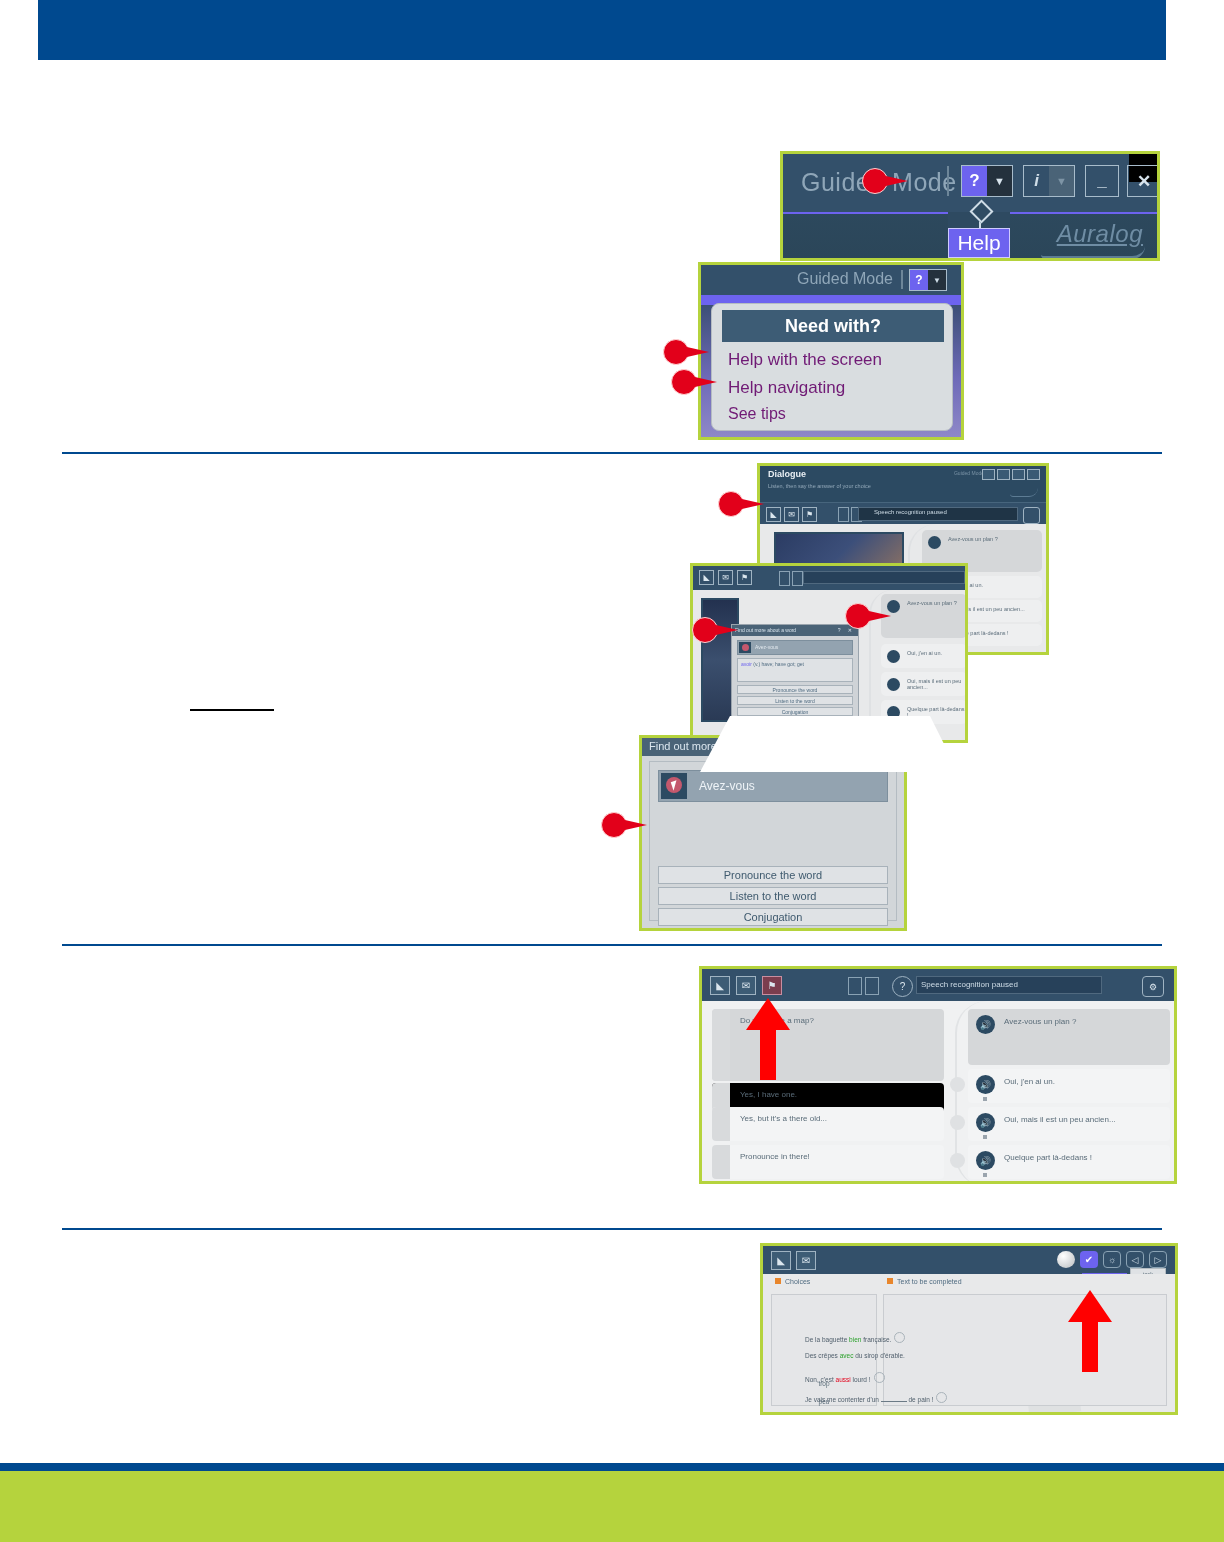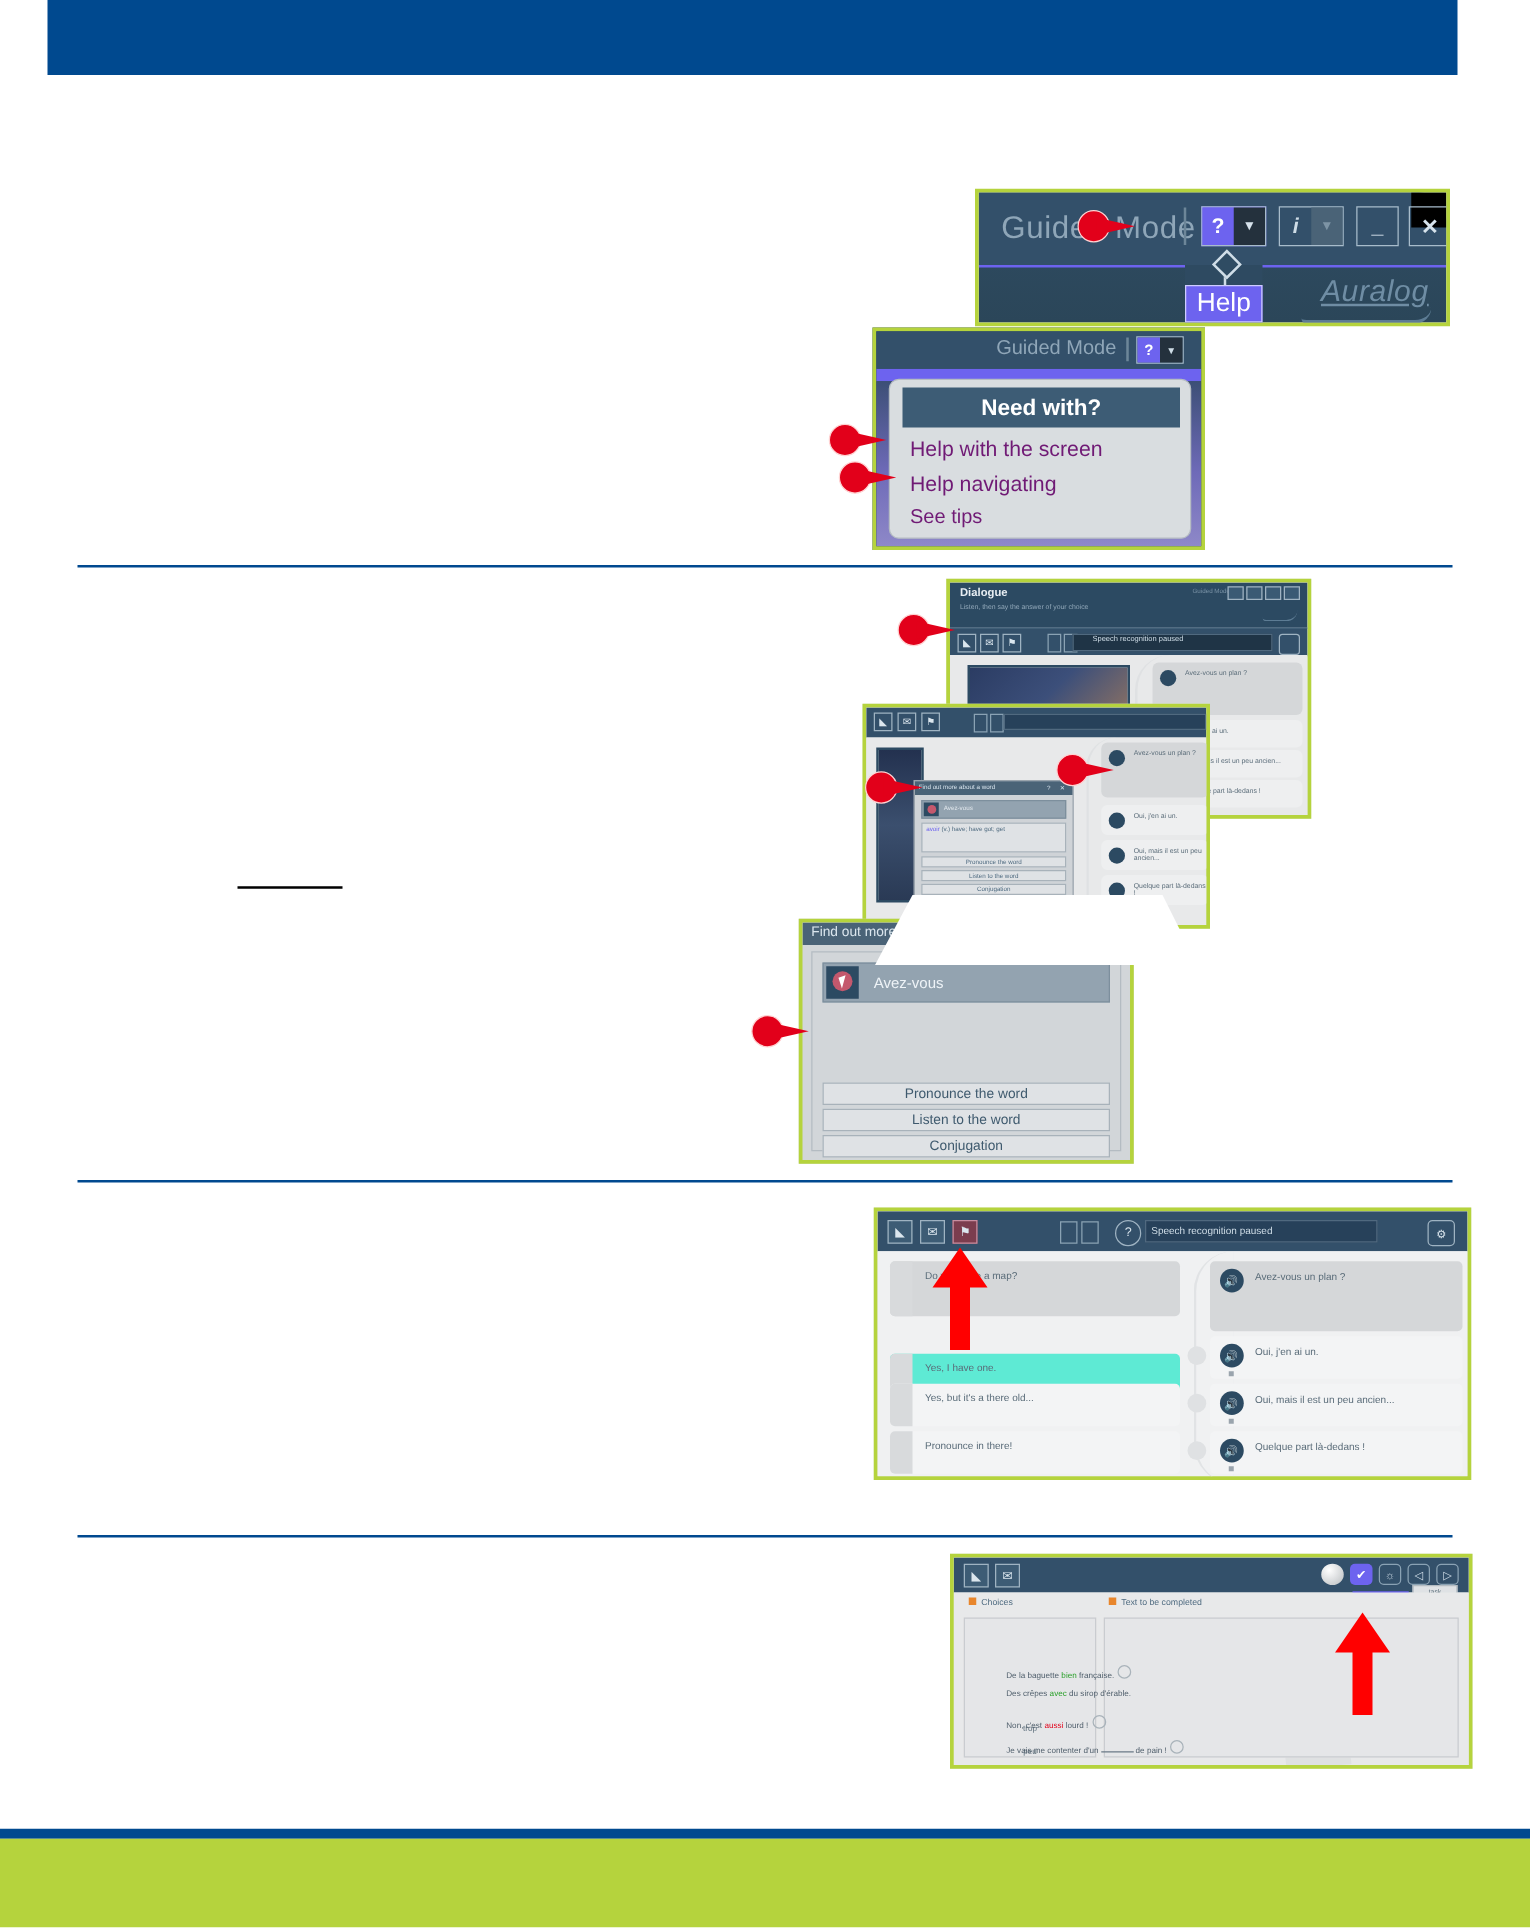--- a/index.html
+++ b/index.html
@@ -200,22 +200,22 @@
      border-left:2px solid #e1e3e5;border-radius:50px 0 0 50px;}
   .ansL{position:absolute;left:10px;width:232px;background:#e4e5e7;border-radius:4px;}
   .ansL .t{position:absolute;left:28px;top:7px;font-size:8px;color:#5a6c79;}
   .ansL .gutter{position:absolute;left:0;top:0;width:18px;height:100%;background:#d8dadc;border-radius:4px 0 0 4px;}
   .ansR{position:absolute;left:266px;width:202px;background:#e4e5e7;border-radius:4px;}
   .ansR .spk{position:absolute;left:8px;top:6px;width:19px;height:19px;border-radius:50%;background:#2c4a62;
      display:flex;align-items:center;justify-content:center;color:#cfe0ee;font-size:9px;}
   .ansR .t{position:absolute;left:36px;top:8px;font-size:8px;color:#5a6c79;}
   .ansR .dot{position:absolute;left:15px;top:28px;width:4px;height:4px;background:#9aa4ad;}
   .ansR .ring{position:absolute;left:-18px;top:8px;width:15px;height:15px;border-radius:50%;background:#dfe1e3;}
-  #aL0{top:8px;height:44px;background:#d5d7d9;}
-  #aL1{top:82px;height:34px;background:#5eead4;}
+  #aL0{top:8px;height:72px;background:#d5d7d9;}
+  #aL1{top:82px;height:34px;background:#000000;}
   #aL2{top:106px;height:34px;background:#f3f4f5;}
   #aL3{top:144px;height:34px;background:#f3f4f5;}
   #aR0{top:8px;height:56px;background:#d5d7d9;}
   #aR1{top:68px;height:34px;background:#f3f4f5;}
   #aR2{top:106px;height:34px;background:#f3f4f5;}
   #aR3{top:144px;height:34px;background:#f3f4f5;}
 
   
   #shot-fill{left:760px;top:1243px;width:418px;height:172px;background:#e8e9ea;}
   #shot-fill .toolbar{position:absolute;left:0;top:0;right:0;height:28px;background:#33506a;}

